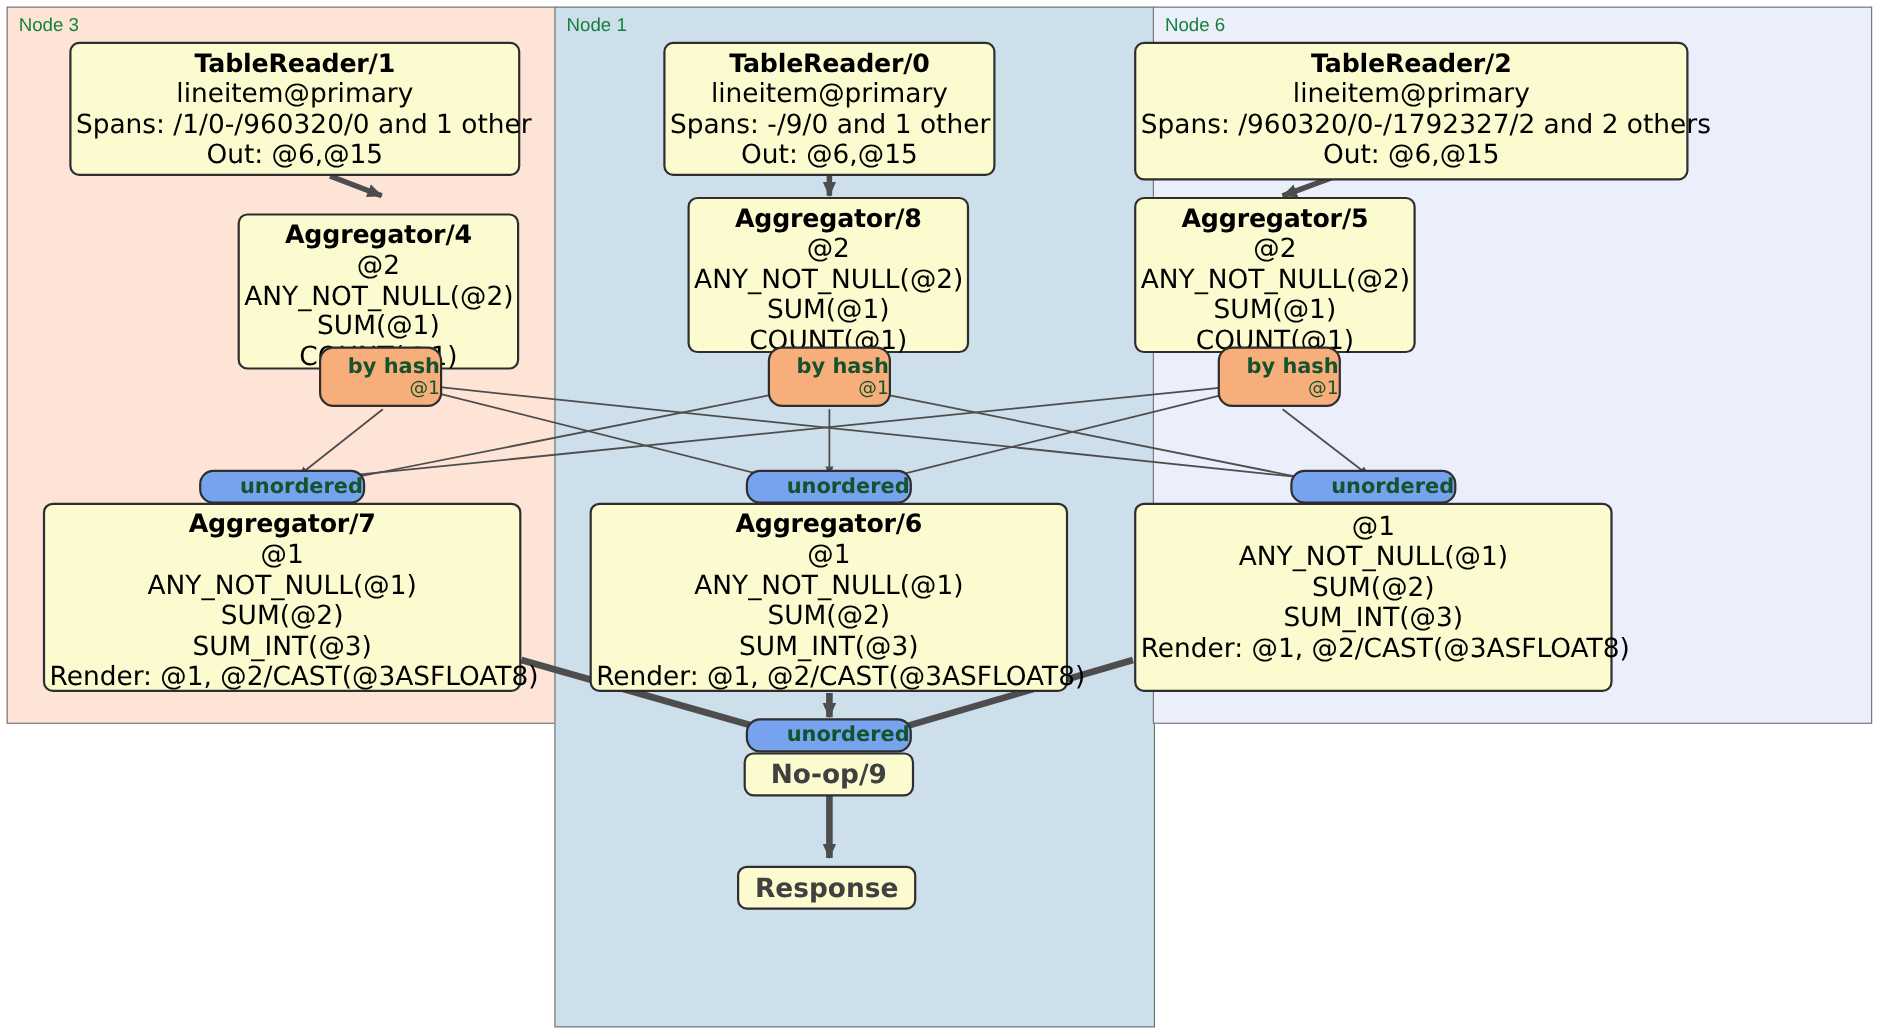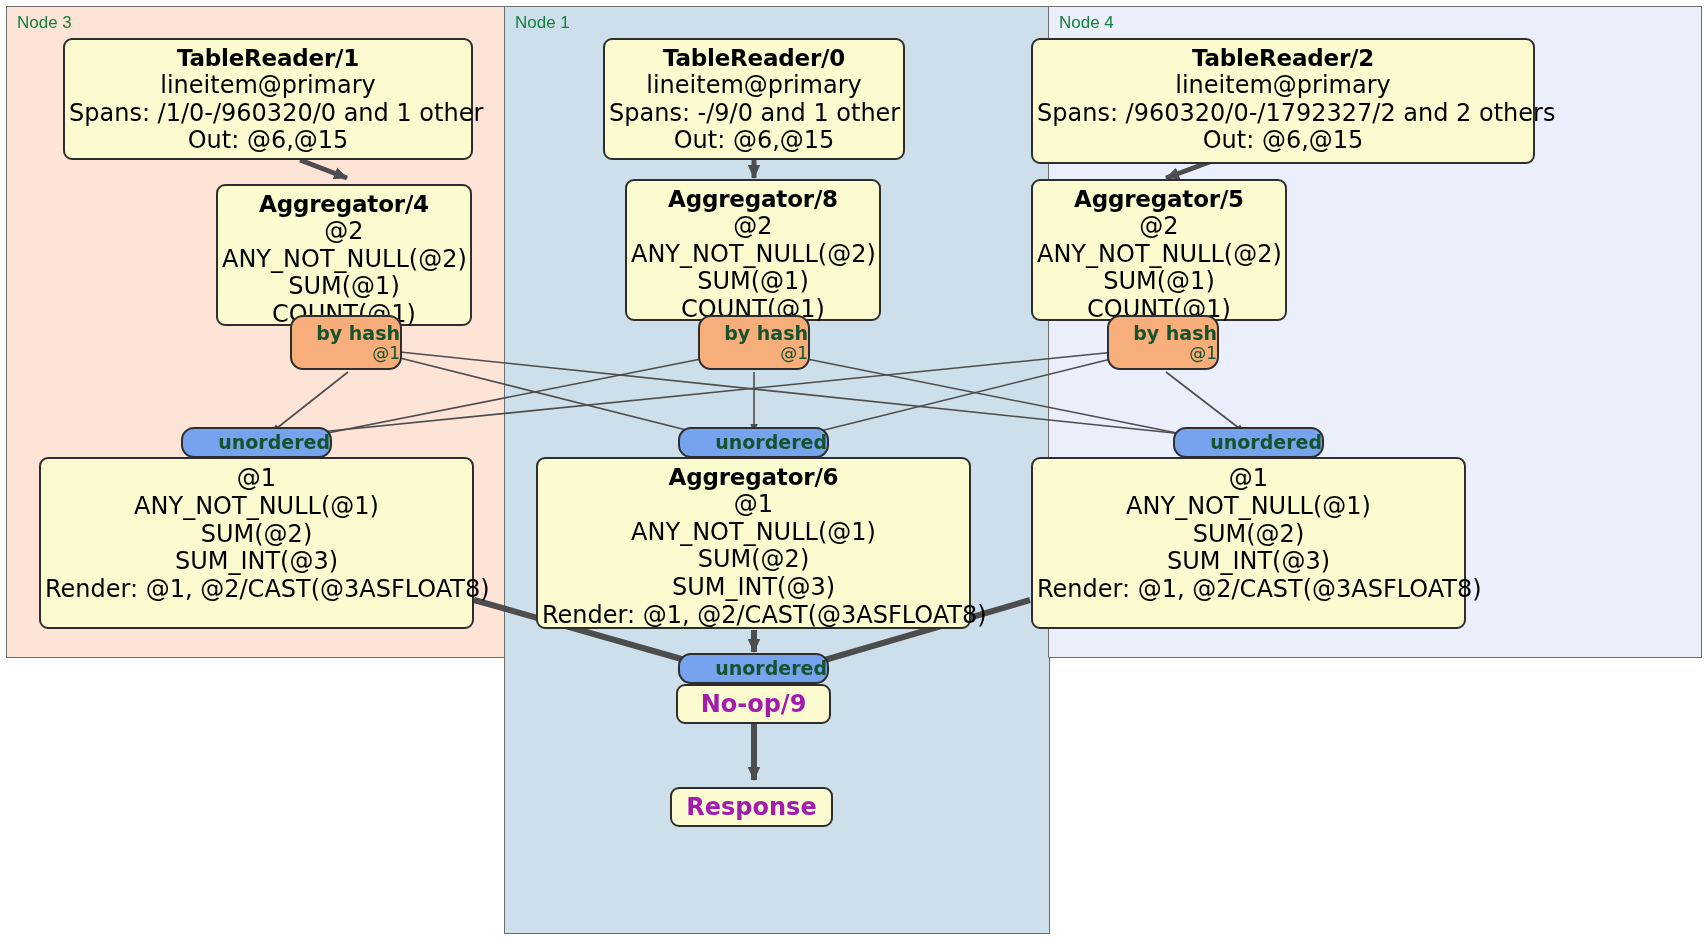--- a/index.html
+++ b/index.html
@@ -70,21 +70,21 @@
     background: #fbfbcf;
     border: 2px solid #2e2e2e;
     border-radius: 9px;
     text-align: center;
     z-index: 10;
     display: flex;
     align-items: center;
     justify-content: center;
     font-size: 24px;
     font-weight: bold;
-    color: #a21caf;
+    color: #404040;
   }
   .pill {
     position: absolute;
     box-sizing: border-box;
     border: 2px solid #2e2e2e;
     border-radius: 13px;
     text-align: center;
     z-index: 20;
     color: #14532d;
     display: flex;
@@ -115,21 +115,21 @@
 
   <div class="node-region" style="left:6px; top:6px; width:500px; height:652px; background:#fde4d7;">
     <span class="node-label">Node 3</span>
   </div>
 
   <div class="node-region" style="left:504px; top:6px; width:546px; height:928px; background:#cddfeb;">
     <span class="node-label">Node 1</span>
   </div>
 
   <div class="node-region" style="left:1048px; top:6px; width:654px; height:652px; background:#eaeffb;">
-    <span class="node-label">Node 4</span>
+    <span class="node-label">Node 6</span>
   </div>
 
   <svg id="edges" viewBox="0 0 1708 940">
     <defs>
       <marker id="ah-thin" markerWidth="9" markerHeight="9" refX="8" refY="4.5" orient="auto" markerUnits="userSpaceOnUse">
         <path d="M0,0.8 L9,4.5 L0,8.2 z" fill="#4d4d4d"></path>
       </marker>
       <marker id="ah-thick" markerWidth="15" markerHeight="14" refX="13" refY="7" orient="auto" markerUnits="userSpaceOnUse">
         <path d="M0,0.8 L14,7 L0,13.2 z" fill="#4d4d4d"></path>
       </marker>
@@ -190,38 +190,39 @@
     </g>
   </svg>
 
   <div class="proc-box" style="left:63px; top:38px; width:410px; height:122px;">
     <div class="proc-title">TableReader/1</div>
     <div class="proc-line">lineitem@primary</div>
     <div class="proc-line">Spans: /1/0-/960320/0 and 1 other</div>
     <div class="proc-line">Out: @6,@15</div>
   </div>
 
-  <div class="proc-box" style="left:216px; top:184px; width:256px; height:142px;">
+  <div class="proc-box" style="left:216px; top:194px; width:256px; height:142px;">
     <div class="proc-title">Aggregator/4</div>
     <div class="proc-line">@2</div>
     <div class="proc-line">ANY_NOT_NULL(@2)</div>
     <div class="proc-line">SUM(@1)</div>
     <div class="proc-line">COUNT(@1)</div>
   </div>
 
   <div class="pill pill-hash" style="left:290px; top:315px; width:112px; height:55px;">
     <span class="pill-title">by hash</span>
     <span class="pill-sub">@1</span>
   </div>
 
   <div class="pill pill-unordered" style="left:181px; top:427px; width:151px; height:31px;">
     <span class="pill-title">unordered</span>
   </div>
 
   <div class="proc-box" style="left:39px; top:457px; width:435px; height:172px;">
+    <div class="proc-title">Aggregator/7</div>
     <div class="proc-line">@1</div>
     <div class="proc-line">ANY_NOT_NULL(@1)</div>
     <div class="proc-line">SUM(@2)</div>
     <div class="proc-line">SUM_INT(@3)</div>
     <div class="proc-line">Render: @1, @2/CAST(@3ASFLOAT8)</div>
   </div>
 
   <div class="proc-box" style="left:603px; top:38px; width:302px; height:122px;">
     <div class="proc-title">TableReader/0</div>
     <div class="proc-line">lineitem@primary</div>

